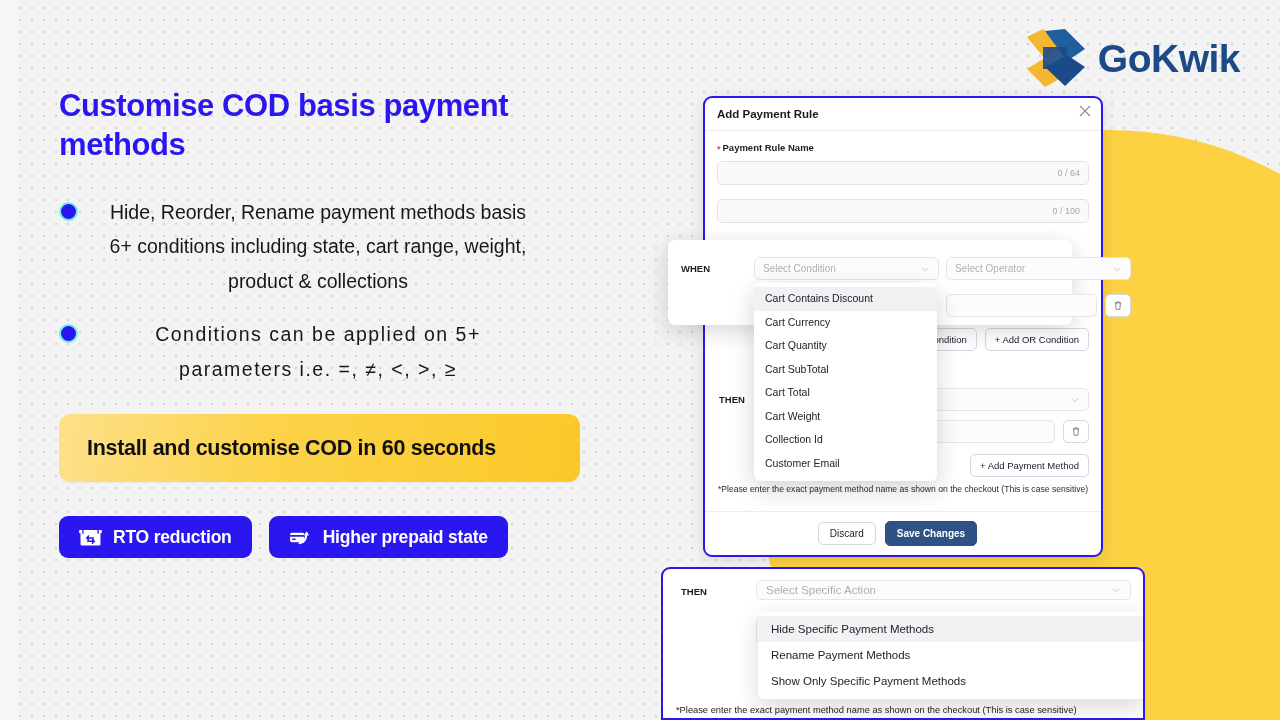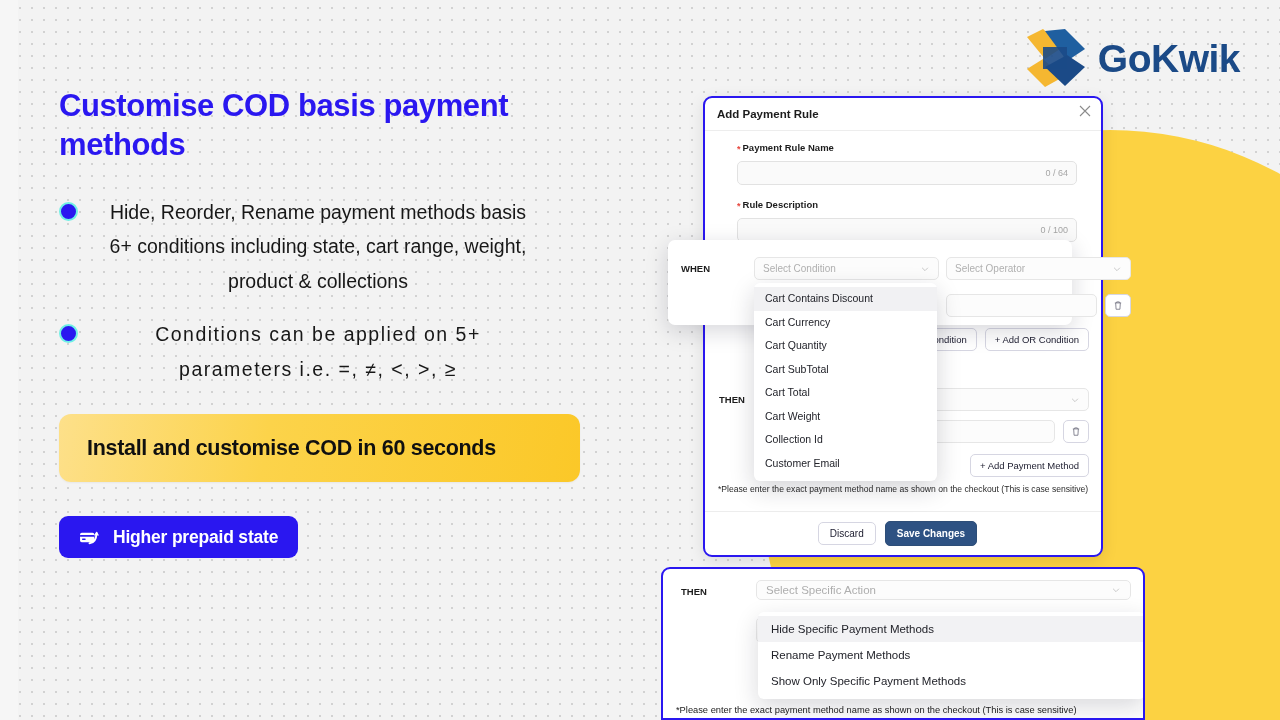--- a/index.html
+++ b/index.html
@@ -101,21 +101,21 @@
   #modal-header {
     height: 33px; display: flex; align-items: center;
     padding: 0 11px 0 12px; border-bottom: 1px solid #ededed;
     position: relative;
   }
   #modal-title { font-size: 11.5px; font-weight: 700; color: #1c1c1c; }
   #modal-close {
     position: absolute; right: 9px; top: 6px;
     width: 14px; height: 14px; color: #8b8b8b;
   }
-  #modal-body { padding: 11px 24px 0 12px; margin-left: 20px; }
+  #modal-body { padding: 11px 12px 0 12px; }
   .field-label {
     font-size: 9.5px; font-weight: 700; color: #1c1c1c; margin-bottom: 7px;
   }
   .req-star { color: #e7443b; font-size: 9px; margin-right: 2px; vertical-align: -1px; }
   .text-input {
     height: 24px; border: 1px solid #e2e2e2; border-radius: 5px;
     background: #fafafa; display: flex; align-items: center;
     justify-content: flex-end; padding-right: 8px; margin-bottom: 14px;
   }
   .char-count { font-size: 9px; color: #a6a6a6; }
@@ -285,20 +285,30 @@
     </div>
   </div>
 
   <div id="yellow-banner">
     <span id="yellow-banner-text">Install and customise COD in 60 seconds</span>
   </div>
 
   <div id="badges">
     <div class="badge">
       <svg class="badge-icon" viewBox="0 0 24 20">
+        <rect x="1.5" y="4.5" width="21" height="14" rx="1.6" fill="#fff"></rect>
+        <rect x="0" y="2" width="24" height="3.6" rx="1" fill="#fff"></rect>
+        <path d="M8 10.5 h7 M8 10.5 l2-2 M8 10.5 l2 2" stroke="#2a17f0" stroke-width="1.6" fill="none" stroke-linecap="round"></path>
+        <path d="M16 14 h-7 M16 14 l-2-2 M16 14 l-2 2" stroke="#2a17f0" stroke-width="1.6" fill="none" stroke-linecap="round"></path>
+        <path d="M4 2 v4 M20 2 v4" stroke="#2a17f0" stroke-width="1.4"></path>
+      </svg>
+      <span class="badge-label">RTO reduction</span>
+    </div>
+    <div class="badge">
+      <svg class="badge-icon" viewBox="0 0 24 20">
         <rect x="1" y="5" width="15" height="10" rx="1.8" fill="#fff"></rect>
         <rect x="1" y="7.4" width="15" height="1.8" fill="#2a17f0"></rect>
         <rect x="3" y="11" width="4" height="1.6" rx=".8" fill="#2a17f0"></rect>
         <path d="M11 16 C16 16 18 12 18.4 5.5" stroke="#fff" stroke-width="2.1" fill="none" stroke-linecap="round"></path>
         <path d="M15.6 7.6 L18.6 3.6 L21 8" fill="#fff"></path>
       </svg>
       <span class="badge-label">Higher prepaid state</span>
     </div>
   </div>
 </div>
@@ -312,23 +322,20 @@
   </div>
 
   <div id="modal-body">
     <div class="field-label">
       <span class="req-star">*</span><span>Payment Rule Name</span>
     </div>
     <div class="text-input">
       <span class="char-count">0 / 64</span>
     </div>
 
-    <div class="field-label">
-      <span class="req-star">*</span><span>Rule Description</span>
-    </div>
     <div class="text-input">
       <span class="char-count">0 / 100</span>
     </div>
   </div>
 
   <div id="condition-btn-row">
     <button class="ghost-btn">+ Add AND Condition</button>
     <button class="ghost-btn">+ Add OR Condition</button>
   </div>
 

